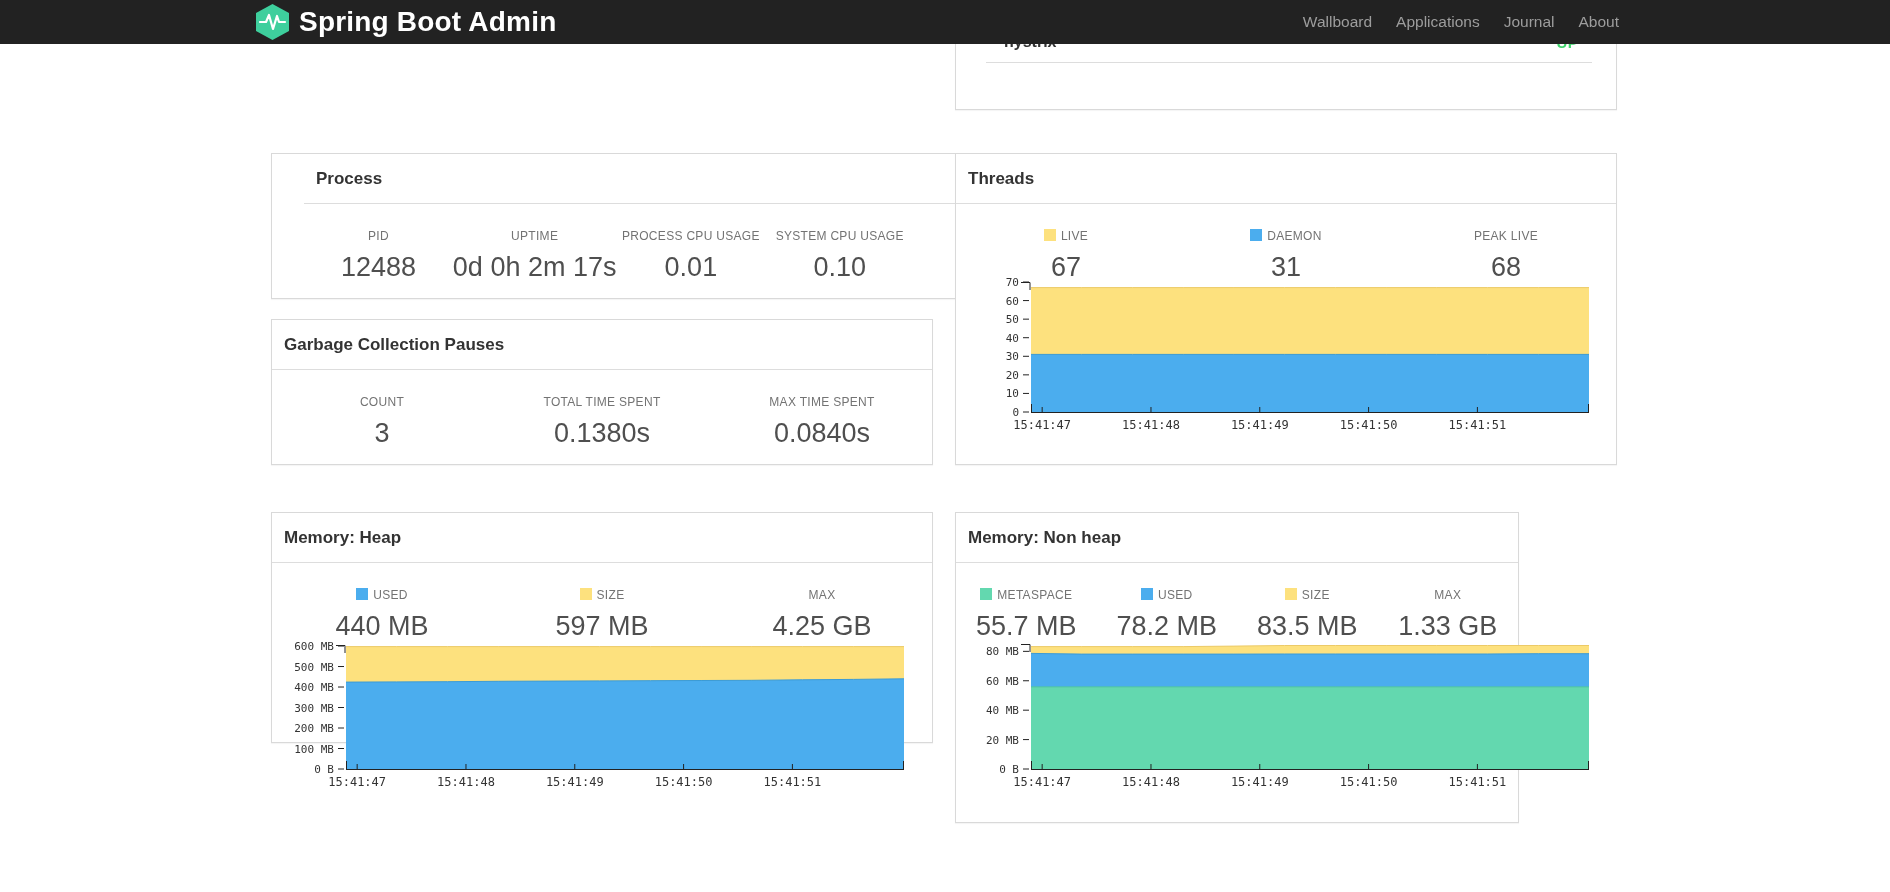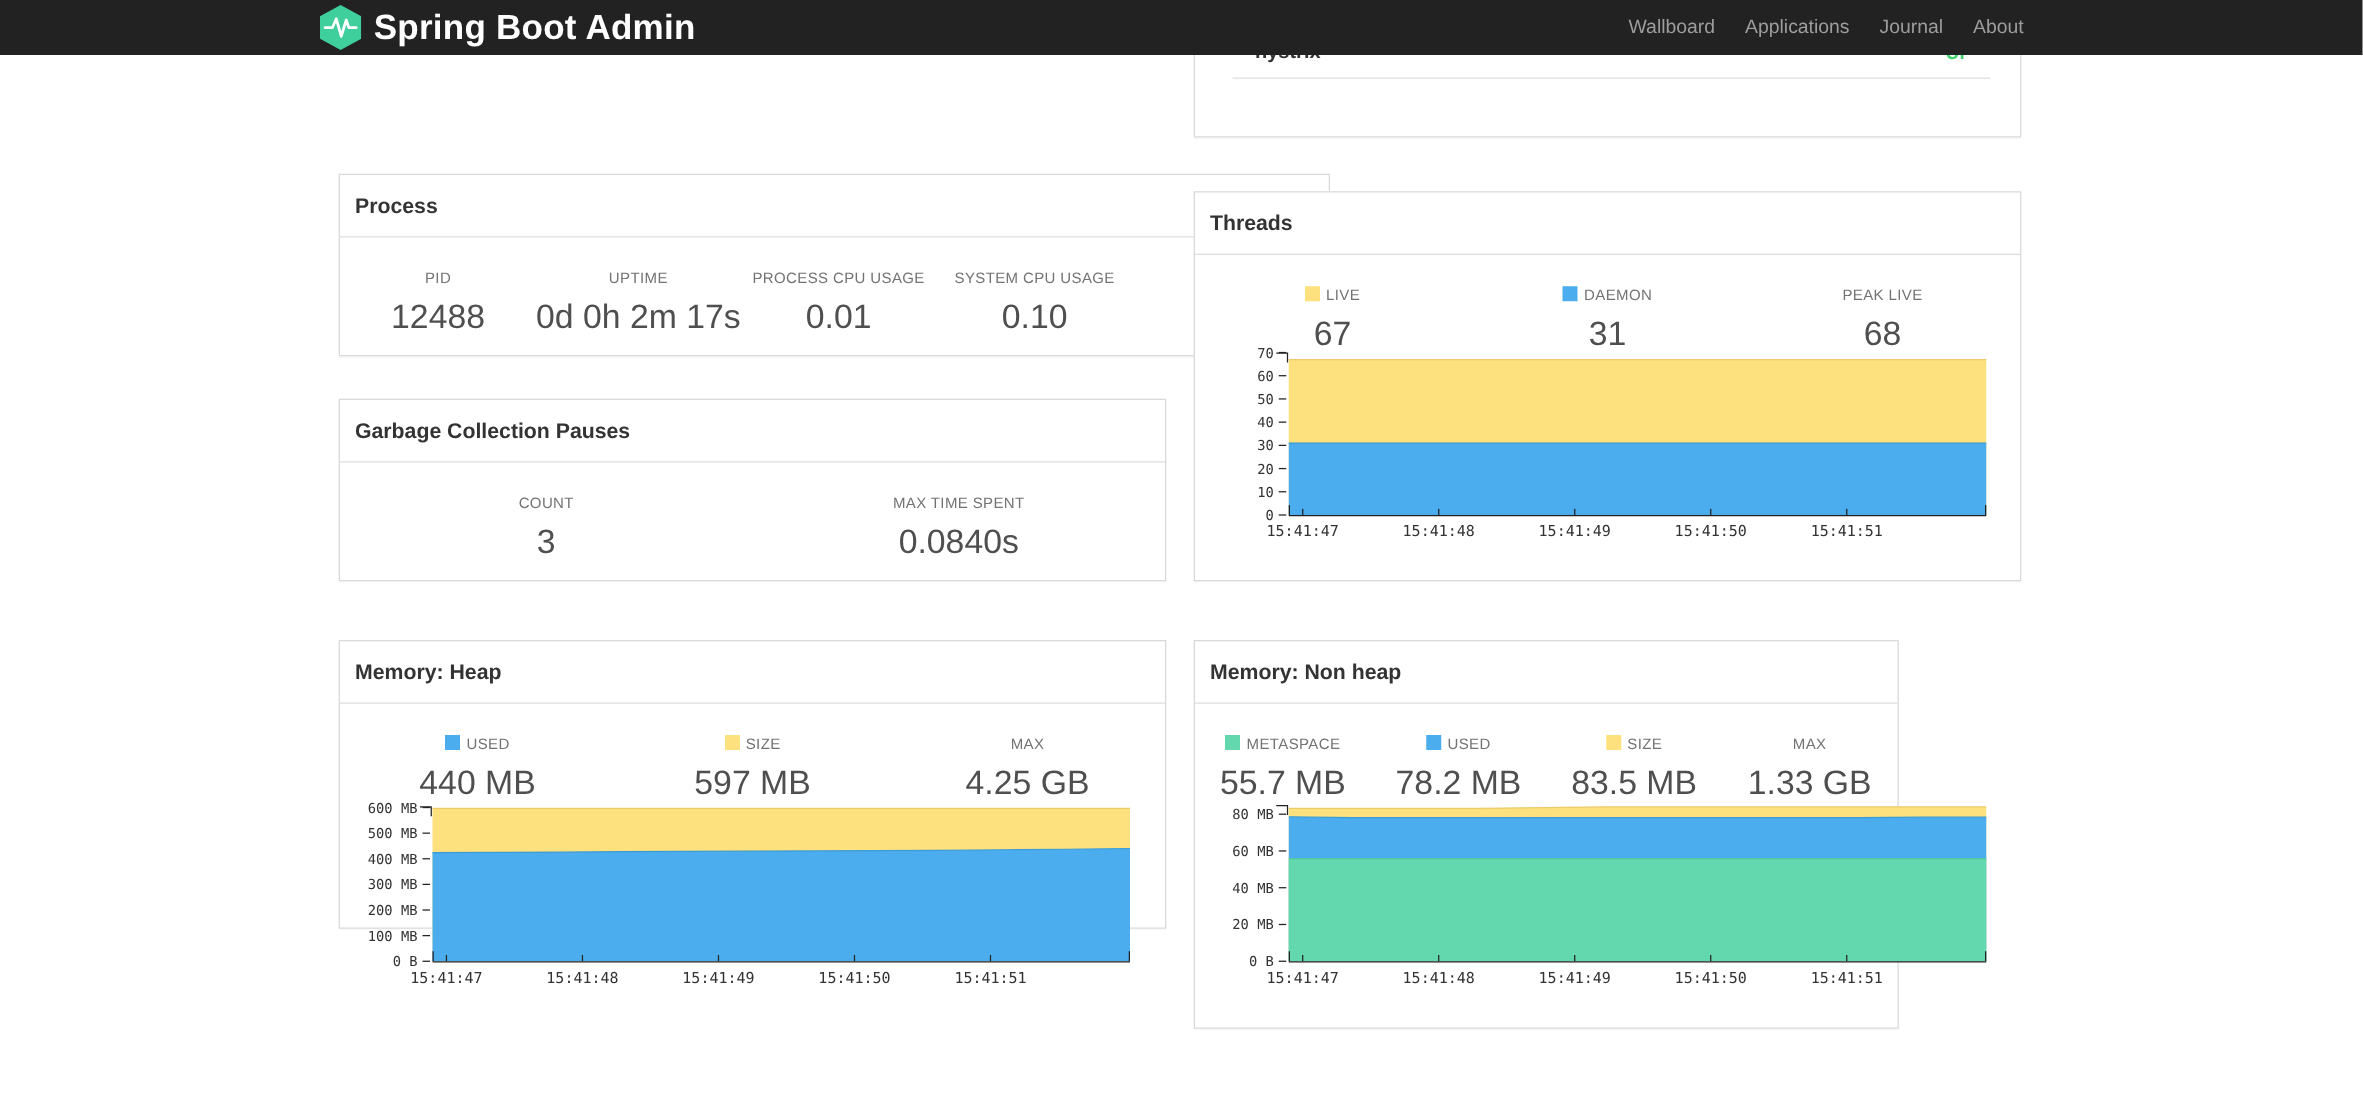--- a/index.html
+++ b/index.html
@@ -25,21 +25,21 @@
   .nav-links li { height:44px; display:flex; align-items:center; }
   .nav-links li span {
     color:#9d9d9d; font-size:15.5px; padding:0 12px; cursor:pointer;
   }
   
   .card {
     position:absolute; background:#ffffff;
     border:1px solid #d9d9d9; box-shadow:0 1px 1px rgba(0,0,0,.04);
   }
   #card-service  { left:955px; top:18px;  width:662px; height:92px;  z-index:1; }
-  #card-process  { left:271px; top:139px; width:793px; height:146px; }
+  #card-process  { left:271px; top:153px; width:793px; height:146px;padding-left:32px; }
   #card-gc       { left:271px; top:319px; width:662px; height:146px; }
   #card-threads  { left:955px; top:153px; width:662px; height:312px; }
   #card-heap     { left:271px; top:512px; width:662px; height:231px; }
   #card-nonheap  { left:955px; top:512px; width:564px; height:311px; }
 
   .card-title {
     font-size:17px; font-weight:bold; color:#333333;
     padding:15px 12px 14px 12px; border-bottom:1px solid #dddddd;
   }
   .service-row {
@@ -126,20 +126,24 @@
     </div>
   </div>
 </div>
 
 <div class="card" id="card-gc">
   <div class="card-title">Garbage Collection Pauses</div>
   <div class="metrics">
     <div class="metric">
       <div class="metric-label">COUNT</div>
       <div class="metric-value">3</div>
+    </div>
+    <div class="metric">
+      <div class="metric-label">TOTAL TIME SPENT</div>
+      <div class="metric-value">0.1380s</div>
     </div>
     <div class="metric">
       <div class="metric-label">MAX TIME SPENT</div>
       <div class="metric-value">0.0840s</div>
     </div>
   </div>
 </div>
 
 <div class="card" id="card-threads">
   <div class="card-title">Threads</div>

